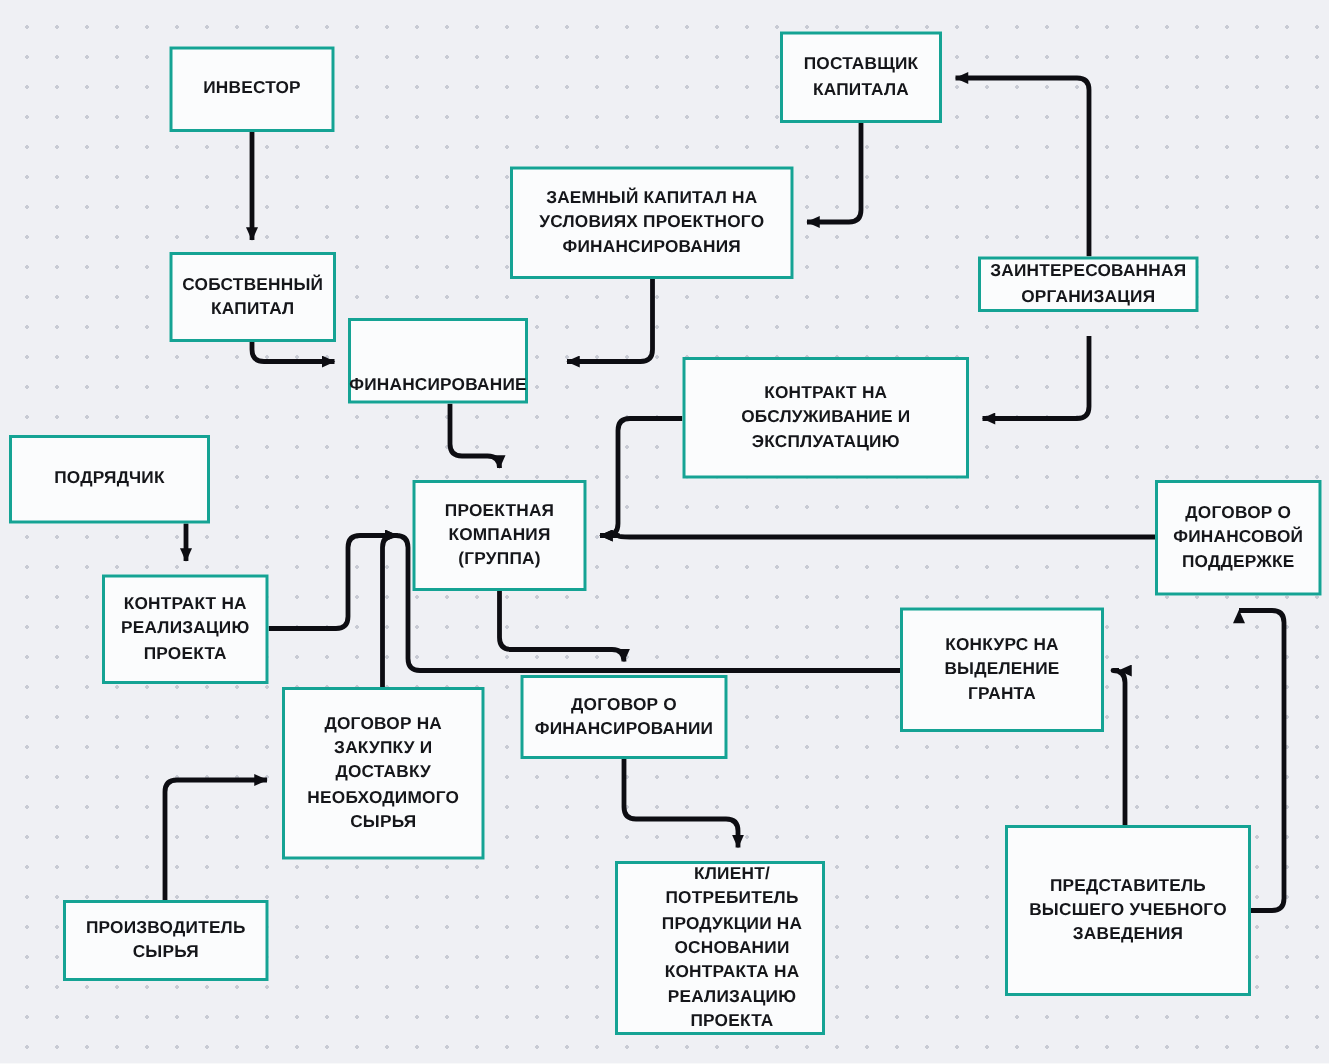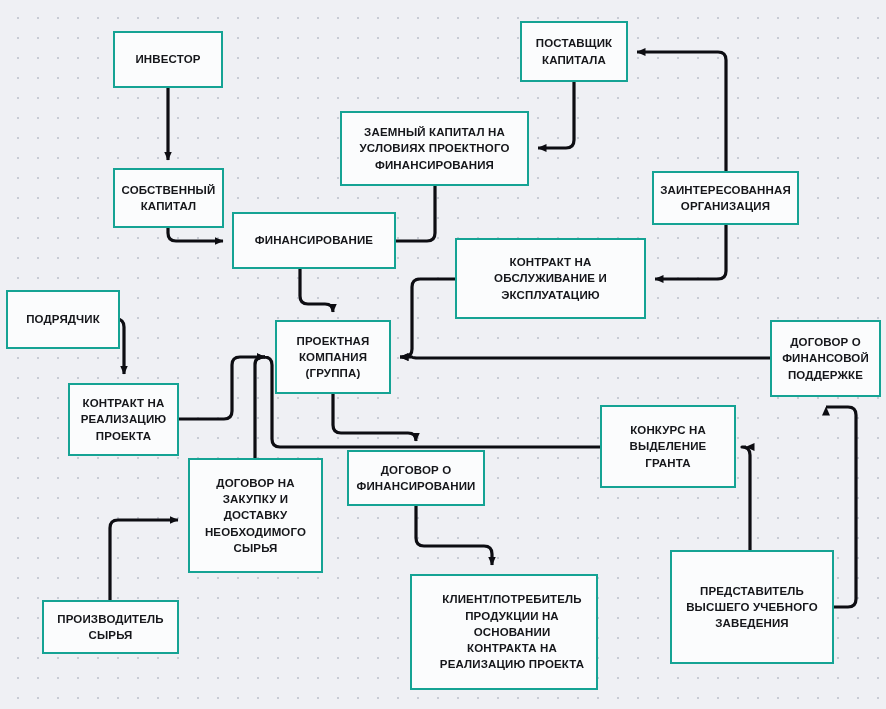--- a/index.html
+++ b/index.html
@@ -93,33 +93,33 @@
       </div>
       <div class="node" style="left: 340px; top: 111px; width: 189px; height: 75px; border-color: rgb(21, 163, 148); background: rgb(251, 252, 253);">
         <span>ЗАЕМНЫЙ КАПИТАЛ НА
 УСЛОВИЯХ ПРОЕКТНОГО
 ФИНАНСИРОВАНИЯ</span>
       </div>
       <div class="node" style="left: 113px; top: 168px; width: 111px; height: 60px; border-color: rgb(21, 163, 148); background: rgb(251, 252, 253); justify-content: center;">
         <span>СОБСТВЕННЫЙ
 КАПИТАЛ</span>
       </div>
-      <div class="node" style="left: 652px; top: 171px; width: 147px; height: 54px; border-color: rgb(21, 163, 148); background: rgb(251, 252, 253);">
+      <div class="node" style="left: 652px; top: 171px; width: 147px; height: 37px; border-color: rgb(21, 163, 148); background: rgb(251, 252, 253);">
         <span>ЗАИНТЕРЕСОВАННАЯ
 ОРГАНИЗАЦИЯ</span>
       </div>
-      <div class="node" style="left: 232px; top: 212px; width: 164px; height: 57px; border-color: rgb(21, 163, 148); background: rgb(251, 252, 253);">
+      <div class="node" style="left: 232px; top: 212px; width: 120px; height: 57px; border-color: rgb(21, 163, 148); background: rgb(251, 252, 253); align-items: flex-end;">
         <span>ФИНАНСИРОВАНИЕ</span>
       </div>
       <div class="node" style="left: 455px; top: 238px; width: 191px; height: 81px; border-color: rgb(21, 163, 148); background: rgb(251, 252, 253);">
         <span>КОНТРАКТ НА
 ОБСЛУЖИВАНИЕ И
 ЭКСПЛУАТАЦИЮ</span>
       </div>
-      <div class="node" style="left: 6px; top: 290px; width: 114px; height: 59px; border-color: rgb(21, 163, 148); background: rgb(251, 252, 253);">
+      <div class="node" style="left: 6px; top: 290px; width: 134px; height: 59px; border-color: rgb(21, 163, 148); background: rgb(251, 252, 253);">
         <span>ПОДРЯДЧИК</span>
       </div>
       <div class="node" style="left: 275px; top: 320px; width: 116px; height: 74px; border-color: rgb(21, 163, 148); background: rgb(251, 252, 253);">
         <span>ПРОЕКТНАЯ
 КОМПАНИЯ
 (ГРУППА)</span>
       </div>
       <div class="node" style="left: 770px; top: 320px; width: 111px; height: 77px; border-color: rgb(21, 163, 148); background: rgb(251, 252, 253);">
         <span>ДОГОВОР О
 ФИНАНСОВОЙ
@@ -148,21 +148,21 @@
       </div>
       <div class="node" style="left: 670px; top: 550px; width: 164px; height: 114px; border-color: rgb(21, 163, 148); background: rgb(251, 252, 253);">
         <span>ПРЕДСТАВИТЕЛЬ
 ВЫСШЕГО УЧЕБНОГО
 ЗАВЕДЕНИЯ</span>
       </div>
       <div class="node" style="left: 42px; top: 600px; width: 137px; height: 54px; border-color: rgb(21, 163, 148); background: rgb(251, 252, 253);">
         <span>ПРОИЗВОДИТЕЛЬ
 СЫРЬЯ</span>
       </div>
-      <div class="node" style="left: 410px; top: 574px; width: 188px; height: 116px; border-color: rgb(21, 163, 148); background: rgb(251, 252, 253); padding-left: 20px;">
+      <div class="node" style="left: 410px; top: 574px; width: 140px; height: 116px; border-color: rgb(21, 163, 148); background: rgb(251, 252, 253); padding-left: 20px;">
         <span>КЛИЕНТ/ПОТРЕБИТЕЛЬ
 ПРОДУКЦИИ НА
 ОСНОВАНИИ
 КОНТРАКТА НА
 РЕАЛИЗАЦИЮ ПРОЕКТА</span>
       </div>
     </div>
 </div>
 
 </body></html>

